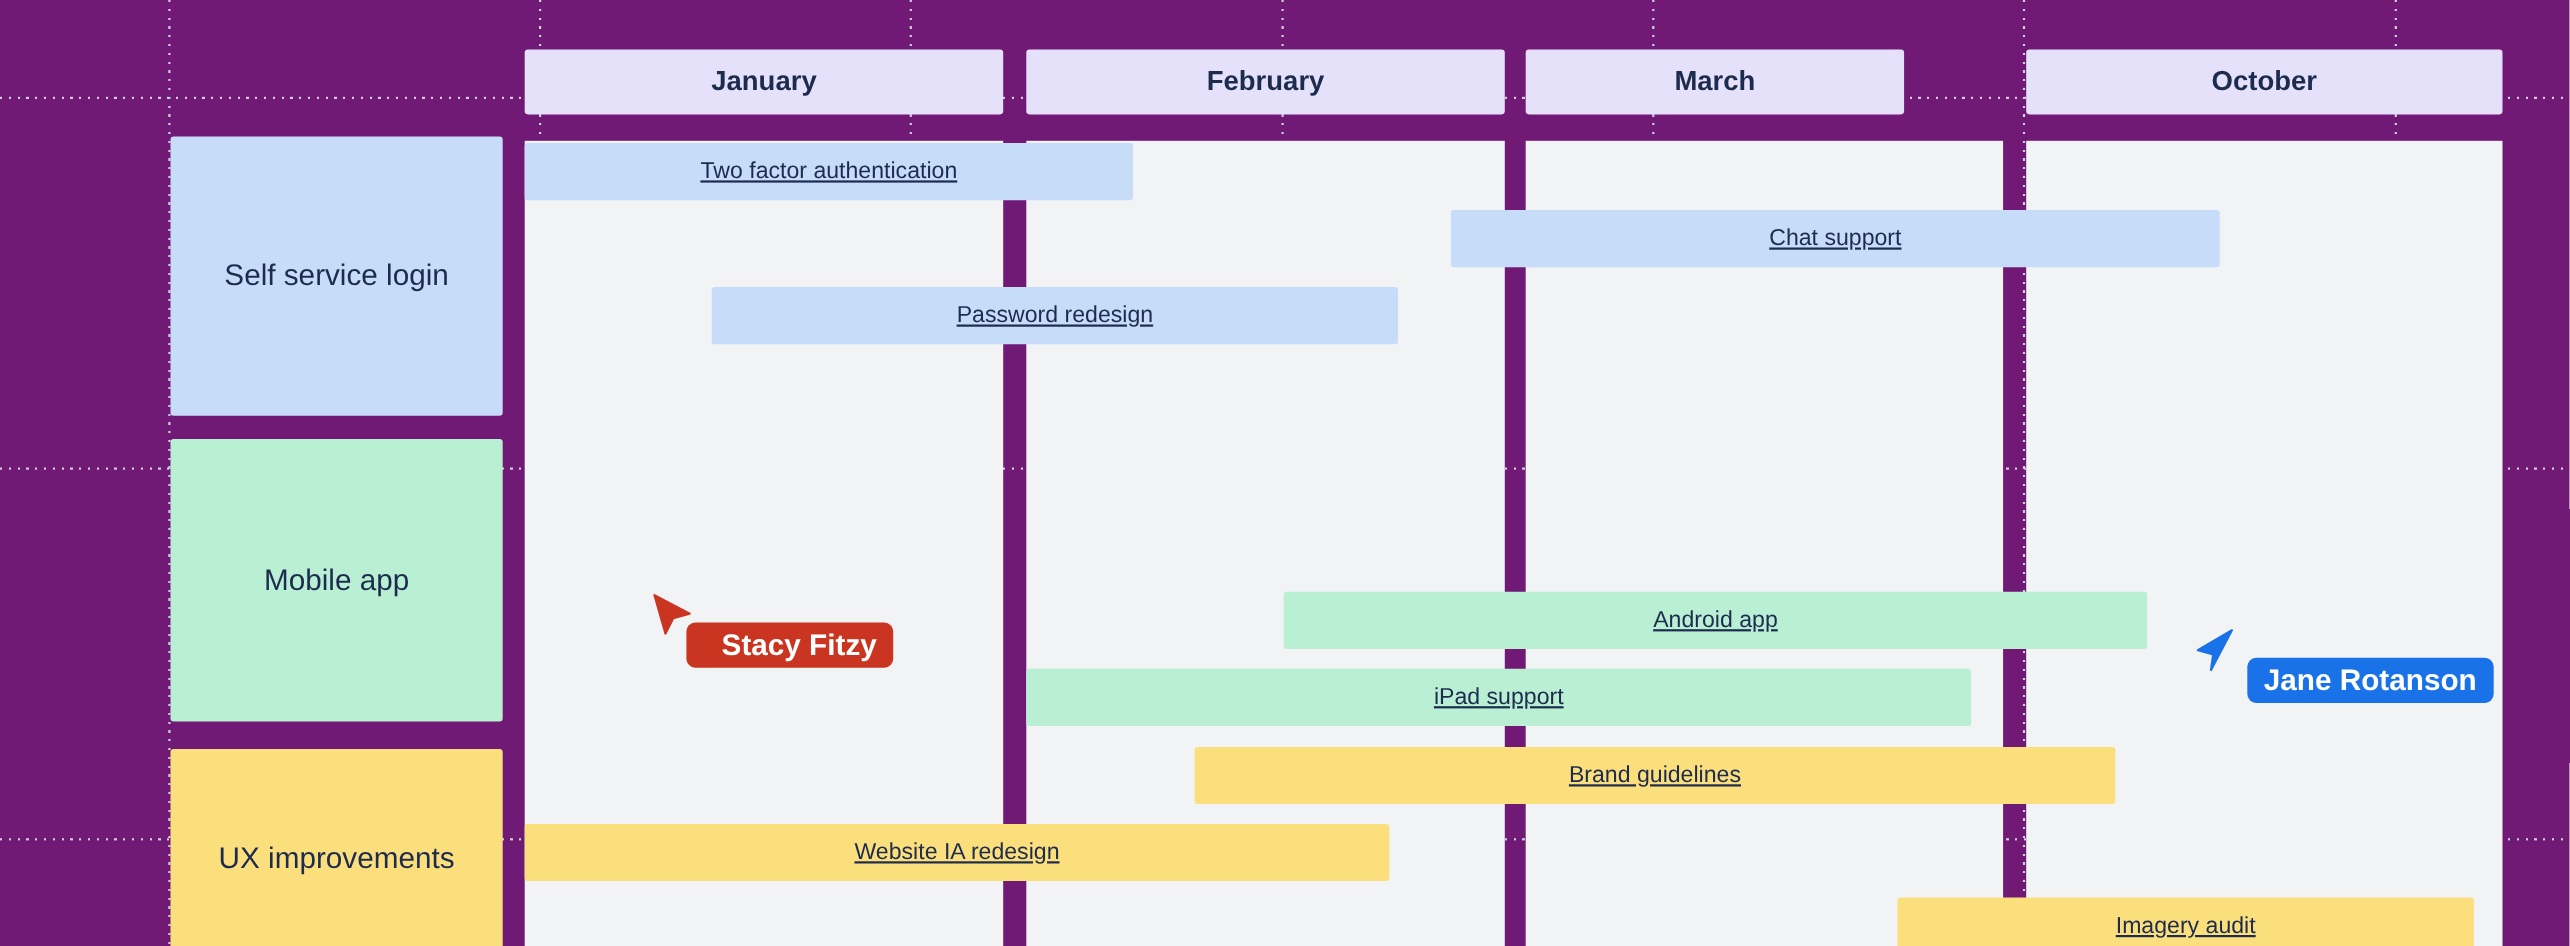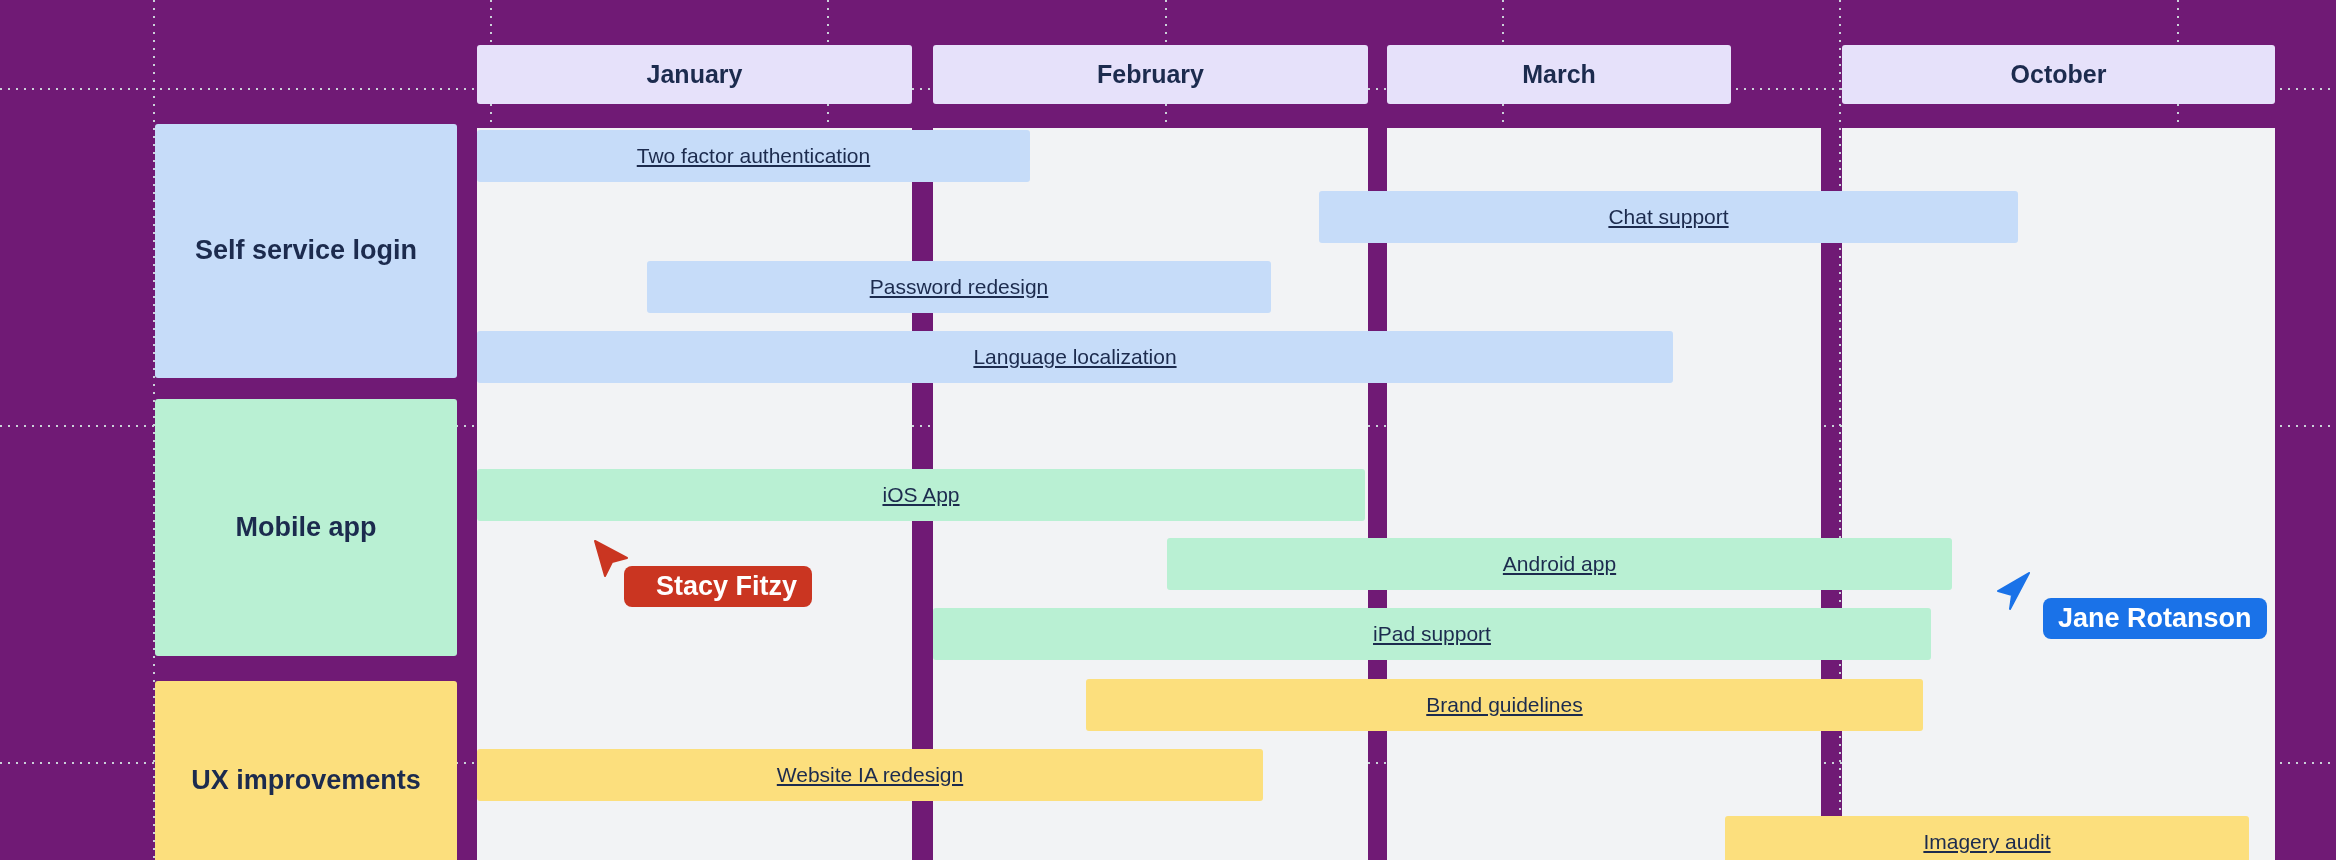--- a/index.html
+++ b/index.html
@@ -24,21 +24,21 @@
   
   .month-header {
     position:absolute; top:45px; height:59px; background:#E6E1FA; border-radius:3px;
     display:flex; align-items:center; justify-content:center;
     font-size:25px; font-weight:700; color:#1C2B4E;
   }
   
   .lane {
     position:absolute; left:155px; width:302px; border-radius:3px;
     display:flex; align-items:center; justify-content:center; text-align:center;
-    font-size:27px; font-weight:700; color:#1C2B4E; line-height:1.3; padding:0 30px;
+    font-size:27px; font-weight:400; color:#1C2B4E; line-height:1.3; padding:0 30px;
   }
   .lane.blue   { background:#C6DCF9; }
   .lane.green  { background:#B9F0D3; }
   .lane.yellow { background:#FCDF7D; }
   
   .task {
     position:absolute; height:52px; border-radius:3px;
     display:flex; align-items:center; justify-content:center;
     font-size:21px; font-weight:500; color:#1C2B4E; white-space:nowrap;text-decoration:underline;
   }
@@ -86,24 +86,22 @@
   <div class="month-header" style="left:1387px;width:344px">March</div>
   <div class="month-header" style="left:1842px;width:433px">October</div>
 
   <div class="lane blue" style="top:124px;height:254px">Self service login</div>
   <div class="lane green" style="top:399px;height:257px">Mobile app</div>
   <div class="lane yellow" style="top:681px;height:200px">UX improvements</div>
 
   <div class="task blue" style="left:477px;top:130px;width:553px">Two factor authentication</div>
   <div class="task blue" style="left:1319px;top:191px;width:699px">Chat support</div>
   <div class="task blue" style="left:647px;top:261px;width:624px">Password redesign</div>
-  <div class="task blue" style="left:477px;top:331px;width:1196px">Language localization</div>
-  <div class="task green" style="left:477px;top:469px;width:888px">iOS App</div>
   <div class="task green" style="left:1167px;top:538px;width:785px">Android app</div>
-  <div class="task green" style="left:933px;top:608px;width:998px">iPad support</div>
+  <div class="task green" style="left:933px;top:608px;width:859px">iPad support</div>
   <div class="task yellow" style="left:1086px;top:679px;width:837px">Brand guidelines</div>
   <div class="task yellow" style="left:477px;top:749px;width:786px">Website IA redesign</div>
   <div class="task yellow" style="left:1725px;top:816px;width:524px">Imagery audit</div>
 
   <div class="cursor red" style="left:592px;top:538px">
     <svg width="40" height="40" viewBox="0 0 40 40">
       <path d="M3 3 L35 20 L20 24 L13 38 Z" fill="currentColor" stroke="currentColor" stroke-width="2" stroke-linejoin="round"></path>
     </svg>
     <div class="cursor-label">Stacy Fitzy</div>
   </div>

